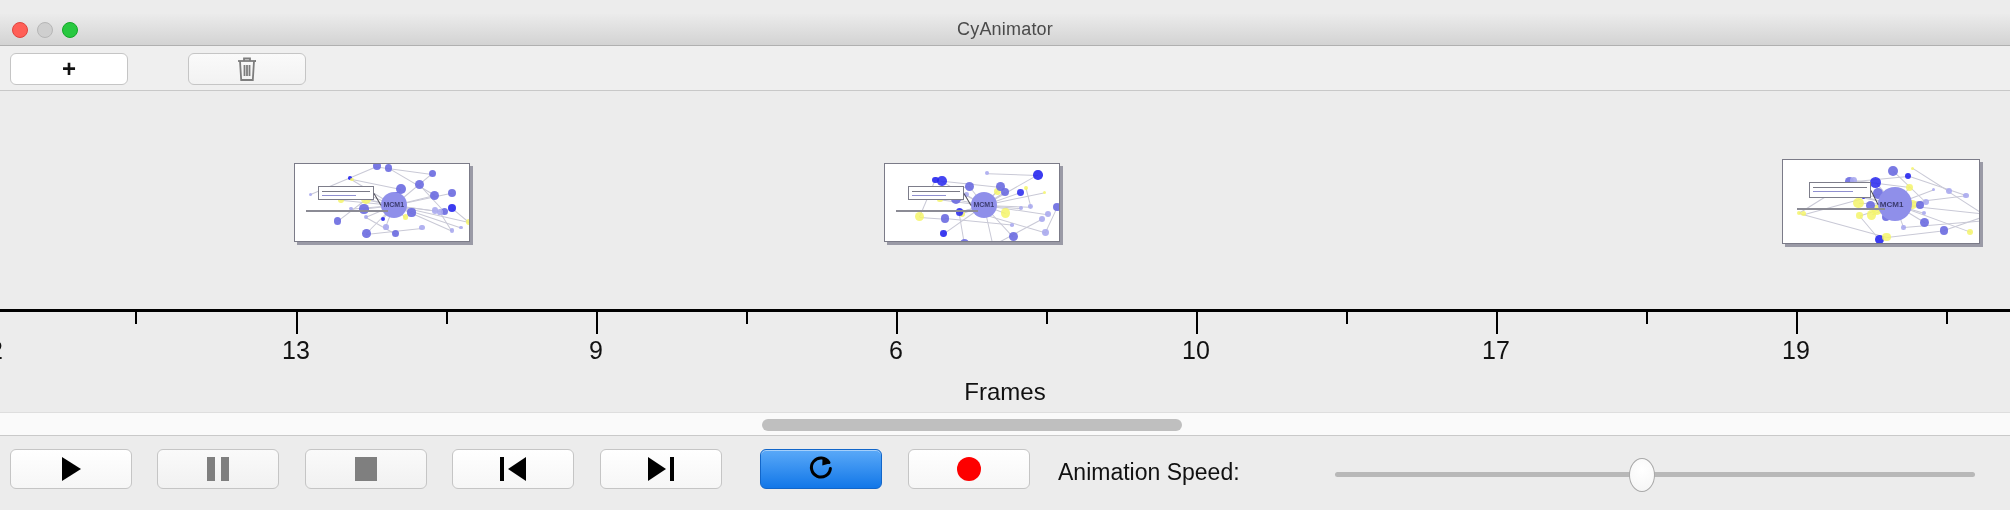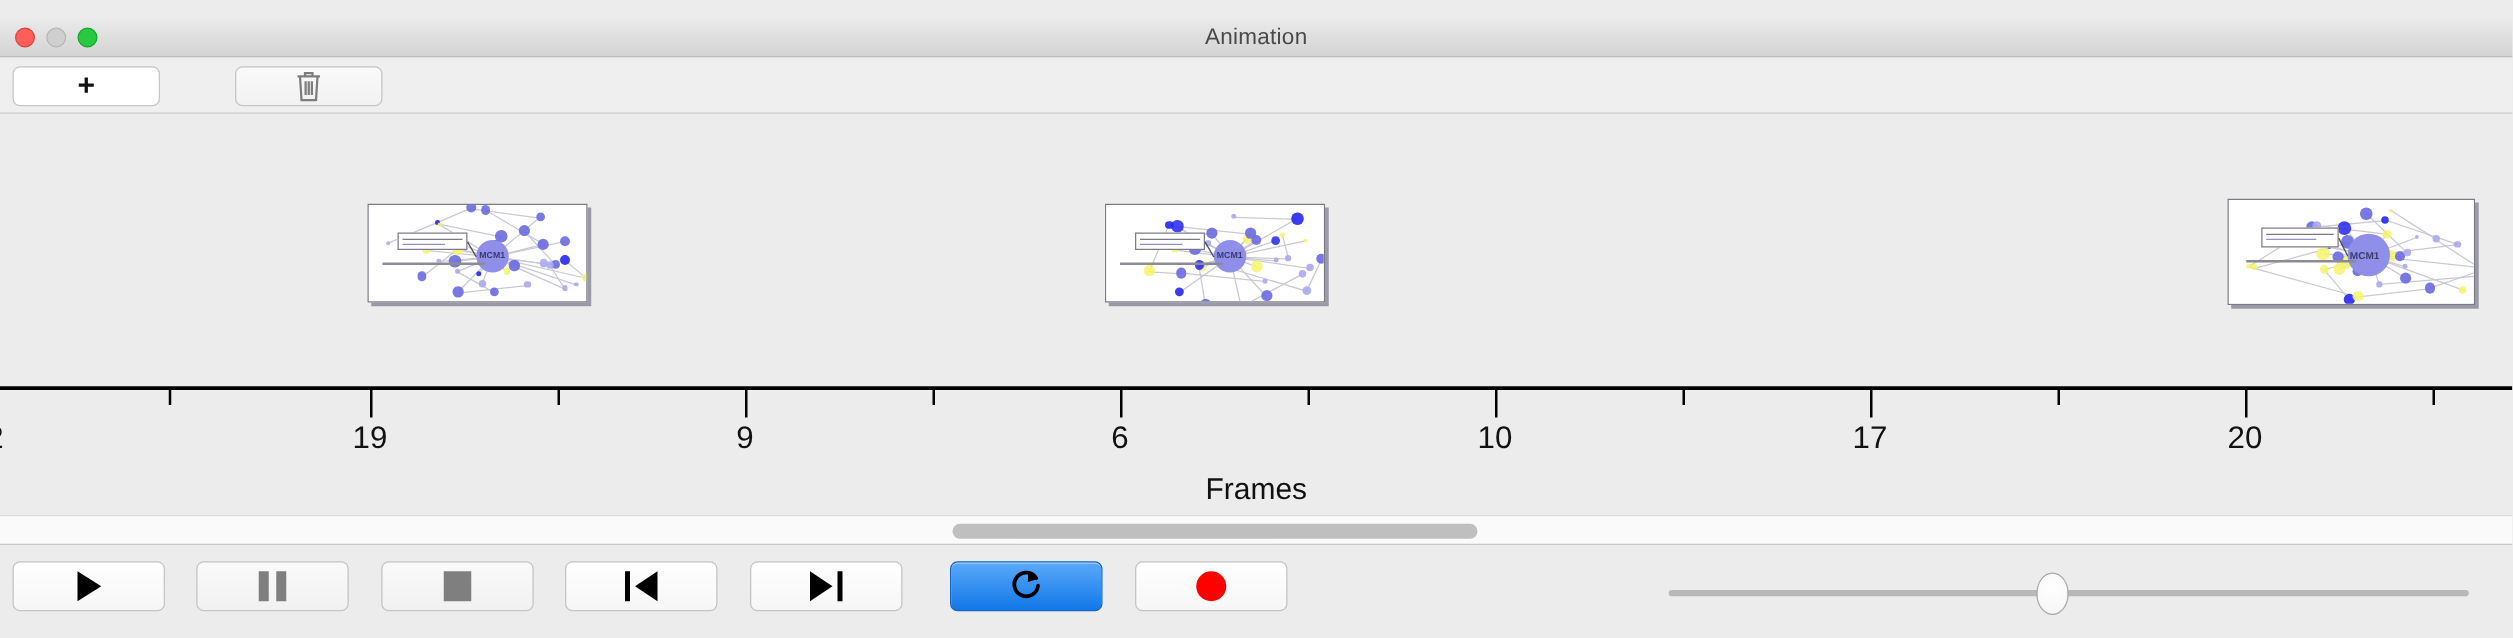--- a/index.html
+++ b/index.html
@@ -163,21 +163,21 @@
 
 <div id="app">
 
 
   <div class="titlebar">
     <div class="traffic">
       <span class="dot red"></span>
       <span class="dot yellow"></span>
       <span class="dot green"></span>
     </div>
-    <span class="win-title">Animation</span>
+    <span class="win-title">CyAnimator</span>
   </div>
 
   <div class="toolbar">
     <div class="btn" id="add-frame-btn">
       <span>+</span>
     </div>
     <div class="btn disabledish" id="delete-frame-btn">
       <span class="glyph-trash">
         <svg width="24" height="28" viewBox="0 0 24 28" fill="none" stroke="#7d7d7d" stroke-width="1.8">
           <path d="M3 6 H21"></path>
@@ -189,31 +189,31 @@
         </svg>
       </span>
     </div>
   </div>
 
   <div class="timeline">
     <div class="axis-line"></div>
     <div id="ticks-layer">
         <div class="tick-label" style="left: -4px;">2</div>
         <div class="tick major" style="left: 296px;"></div>
-        <div class="tick-label" style="left: 296px;">19</div>
+        <div class="tick-label" style="left: 296px;">13</div>
         <div class="tick major" style="left: 596px;"></div>
         <div class="tick-label" style="left: 596px;">9</div>
         <div class="tick major" style="left: 896px;"></div>
         <div class="tick-label" style="left: 896px;">6</div>
         <div class="tick major" style="left: 1196px;"></div>
         <div class="tick-label" style="left: 1196px;">10</div>
         <div class="tick major" style="left: 1496px;"></div>
         <div class="tick-label" style="left: 1496px;">17</div>
         <div class="tick major" style="left: 1796px;"></div>
-        <div class="tick-label" style="left: 1796px;">20</div>
+        <div class="tick-label" style="left: 1796px;">19</div>
         <div class="tick minor" style="left: 135px;"></div>
         <div class="tick minor" style="left: 446px;"></div>
         <div class="tick minor" style="left: 746px;"></div>
         <div class="tick minor" style="left: 1046px;"></div>
         <div class="tick minor" style="left: 1346px;"></div>
         <div class="tick minor" style="left: 1646px;"></div>
         <div class="tick minor" style="left: 1946px;"></div>
       </div>
     <div id="frames-layer">
         <div class="frame" style="left: 294px;">
@@ -483,19 +483,20 @@
       <span>
         <svg width="26" height="28" viewBox="0 0 26 28" fill="none" stroke="#000" stroke-width="3" stroke-linecap="round">
           <path d="M21 9.5 A9.5 9.5 0 1 0 22.4 15.5"></path>
           <path d="M14.5 4.2 L22.2 10.2 L14.3 12.6 Z" fill="#000" stroke="none"></path>
         </svg>
       </span>
     </div>
     <div class="pbtn" id="record-button">
       <span class="glyph-record"></span>
     </div>
+    <span class="speed-label">Animation Speed:</span>
     <div class="slider">
       <div class="slider-track"></div>
       <div class="slider-thumb" style="left: 294.2px;"></div>
     </div>
   </div>
 
 </div>
 
 </body></html>

